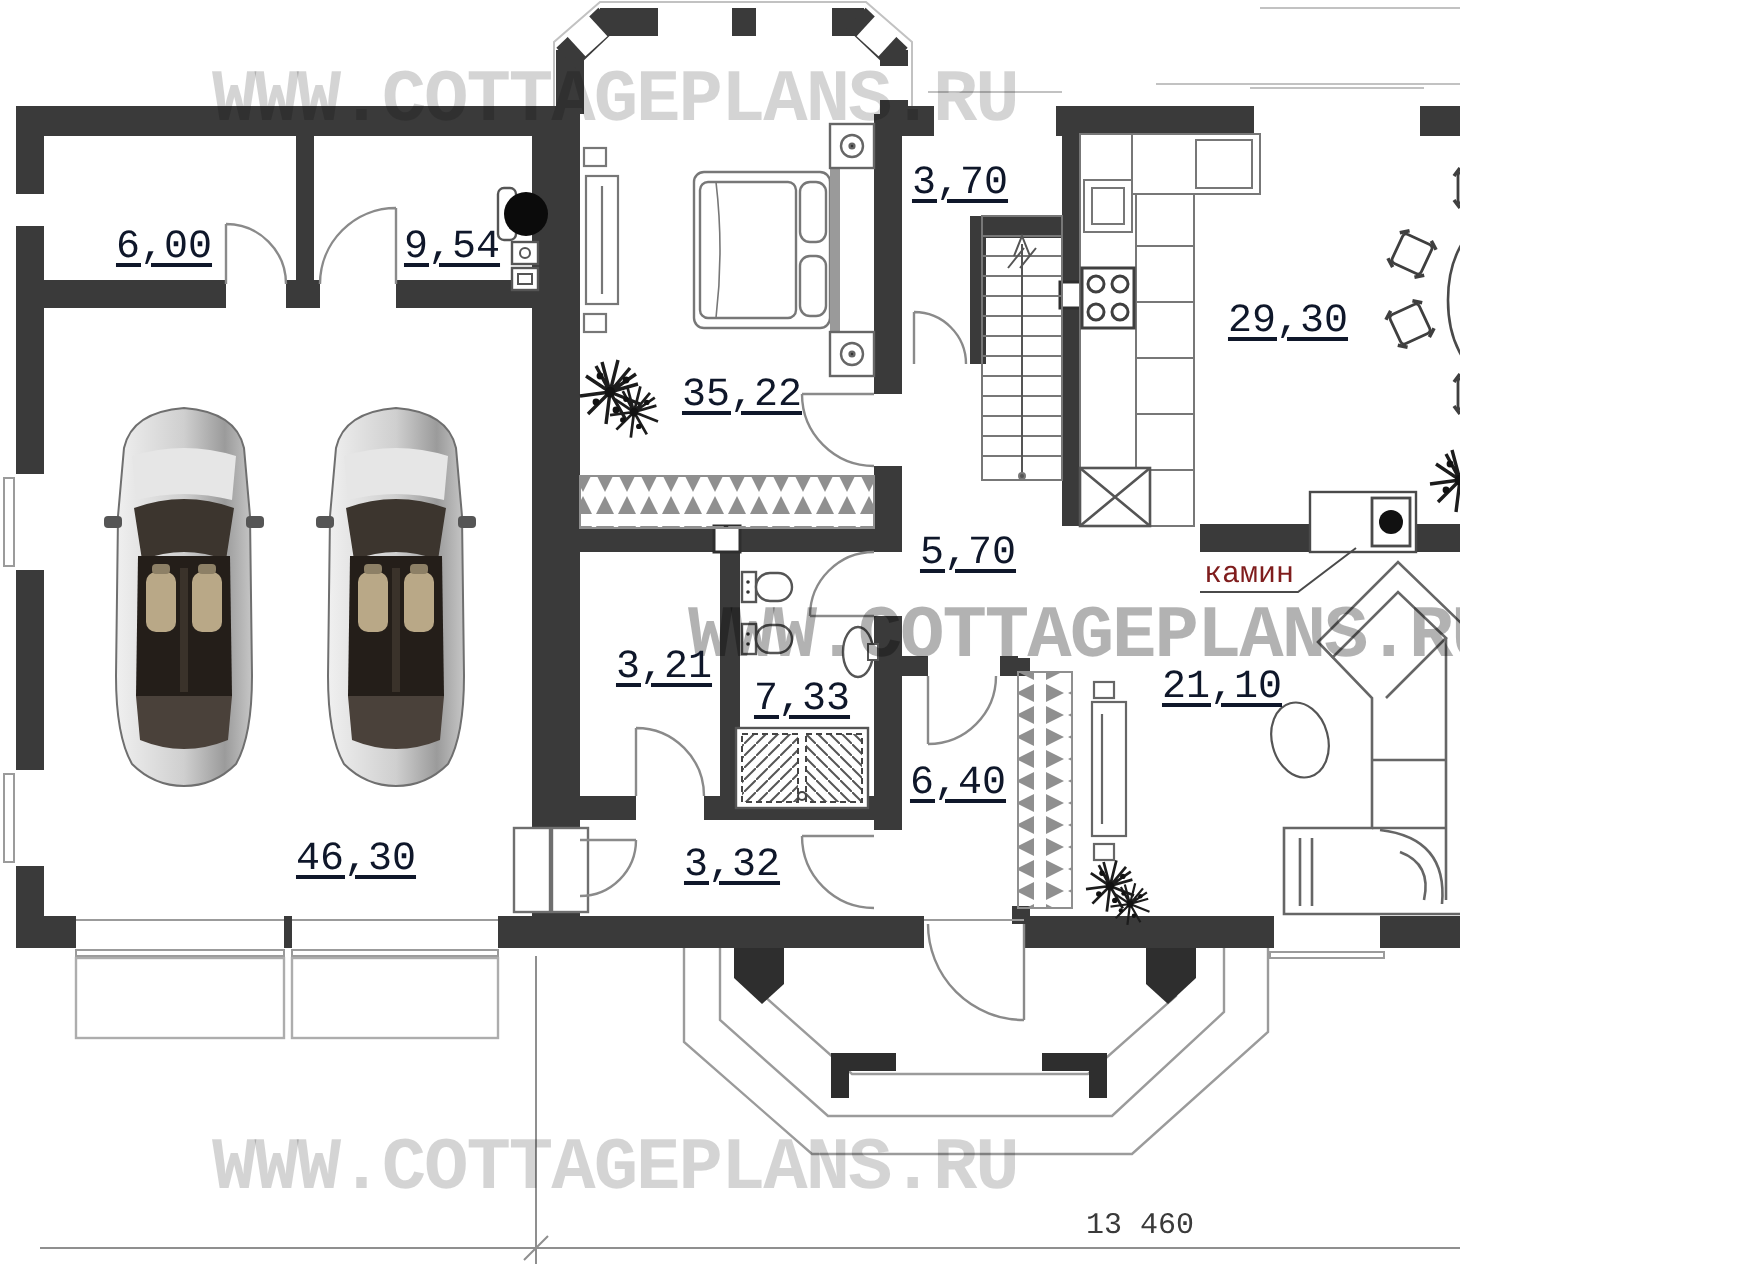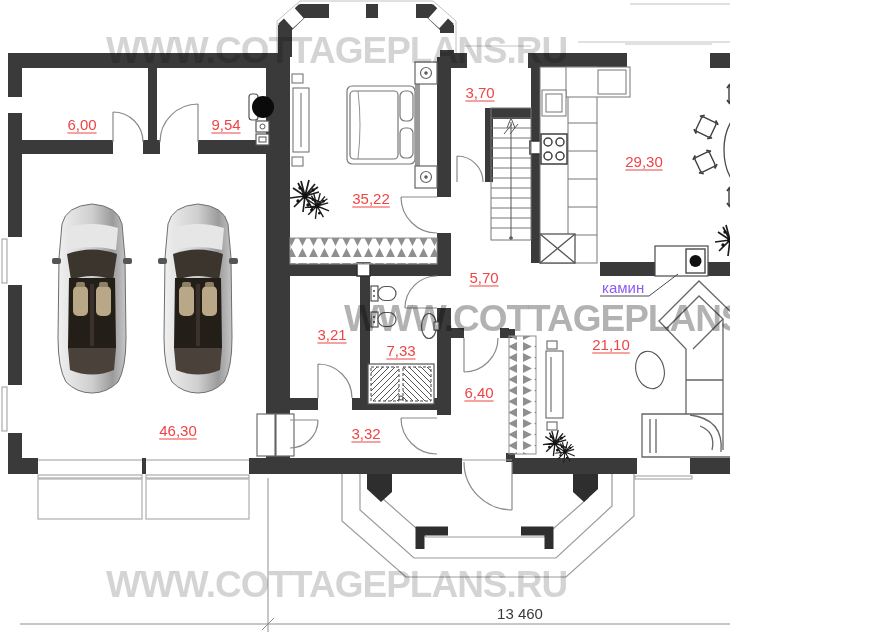--- a/index.html
+++ b/index.html
@@ -1,21 +1,21 @@
 <!DOCTYPE html>
 <html><head>
 <meta charset="utf-8">
 <style>
   html,body{margin:0;padding:0;background:#fff;}
   .canvas{position:relative;width:730px;height:638px;background:#ffffff;overflow:hidden;
-          font-family:Liberation Sans, sans-serif;}
+          font-family:Liberation Mono, monospace;}
   .canvas svg{position:absolute;left:0;top:0;}
-  .rlabel{position:absolute;transform:translate(-50%,-50%);font-size:15px;color:#ef4444;
+  .rlabel{position:absolute;transform:translate(-50%,-50%);font-size:20px;color:#0f172a;
           text-decoration:underline;text-underline-offset:3px;white-space:nowrap;z-index:30;}
-  .note{position:absolute;font-size:15px;color:#8b5cf6;white-space:nowrap;z-index:30;}
+  .note{position:absolute;font-size:15px;color:#7f1d1d;white-space:nowrap;z-index:30;}
   .dim{position:absolute;font-size:15px;color:#3a3a3a;white-space:nowrap;z-index:30;}
   .dim.vert{transform:translate(-50%,-50%) rotate(-90deg);}
   .dim.horiz{transform:translate(-50%,-50%);}
   .wm{position:absolute;font-weight:bold;font-size:37px;letter-spacing:-1px;
       color:rgba(0,0,0,0.17);white-space:nowrap;z-index:20;}
   .wm.mid{color:rgba(0,0,0,0.30);}
 </style>
 </head>
 <body>
 
@@ -393,15 +393,15 @@
 <div class="rlabel" style="left:332px;top:334px">3,21</div>
 <div class="rlabel" style="left:401px;top:350px">7,33</div>
 <div class="rlabel" style="left:479px;top:392px">6,40</div>
 <div class="rlabel" style="left:611px;top:344px">21,10</div>
 <div class="rlabel" style="left:178px;top:430px">46,30</div>
 <div class="rlabel" style="left:366px;top:433px">3,32</div>
 
 <div class="note" style="left:602px;top:279px">камин</div>
 
 <div class="dim vert" style="left:846px;top:240px">11 660</div>
-<div class="dim horiz" style="left:520px;top:613px">13 460</div>
+<div class="dim horiz" style="left:570px;top:613px">13 460</div>
 
 </div>
 
 </body></html>

